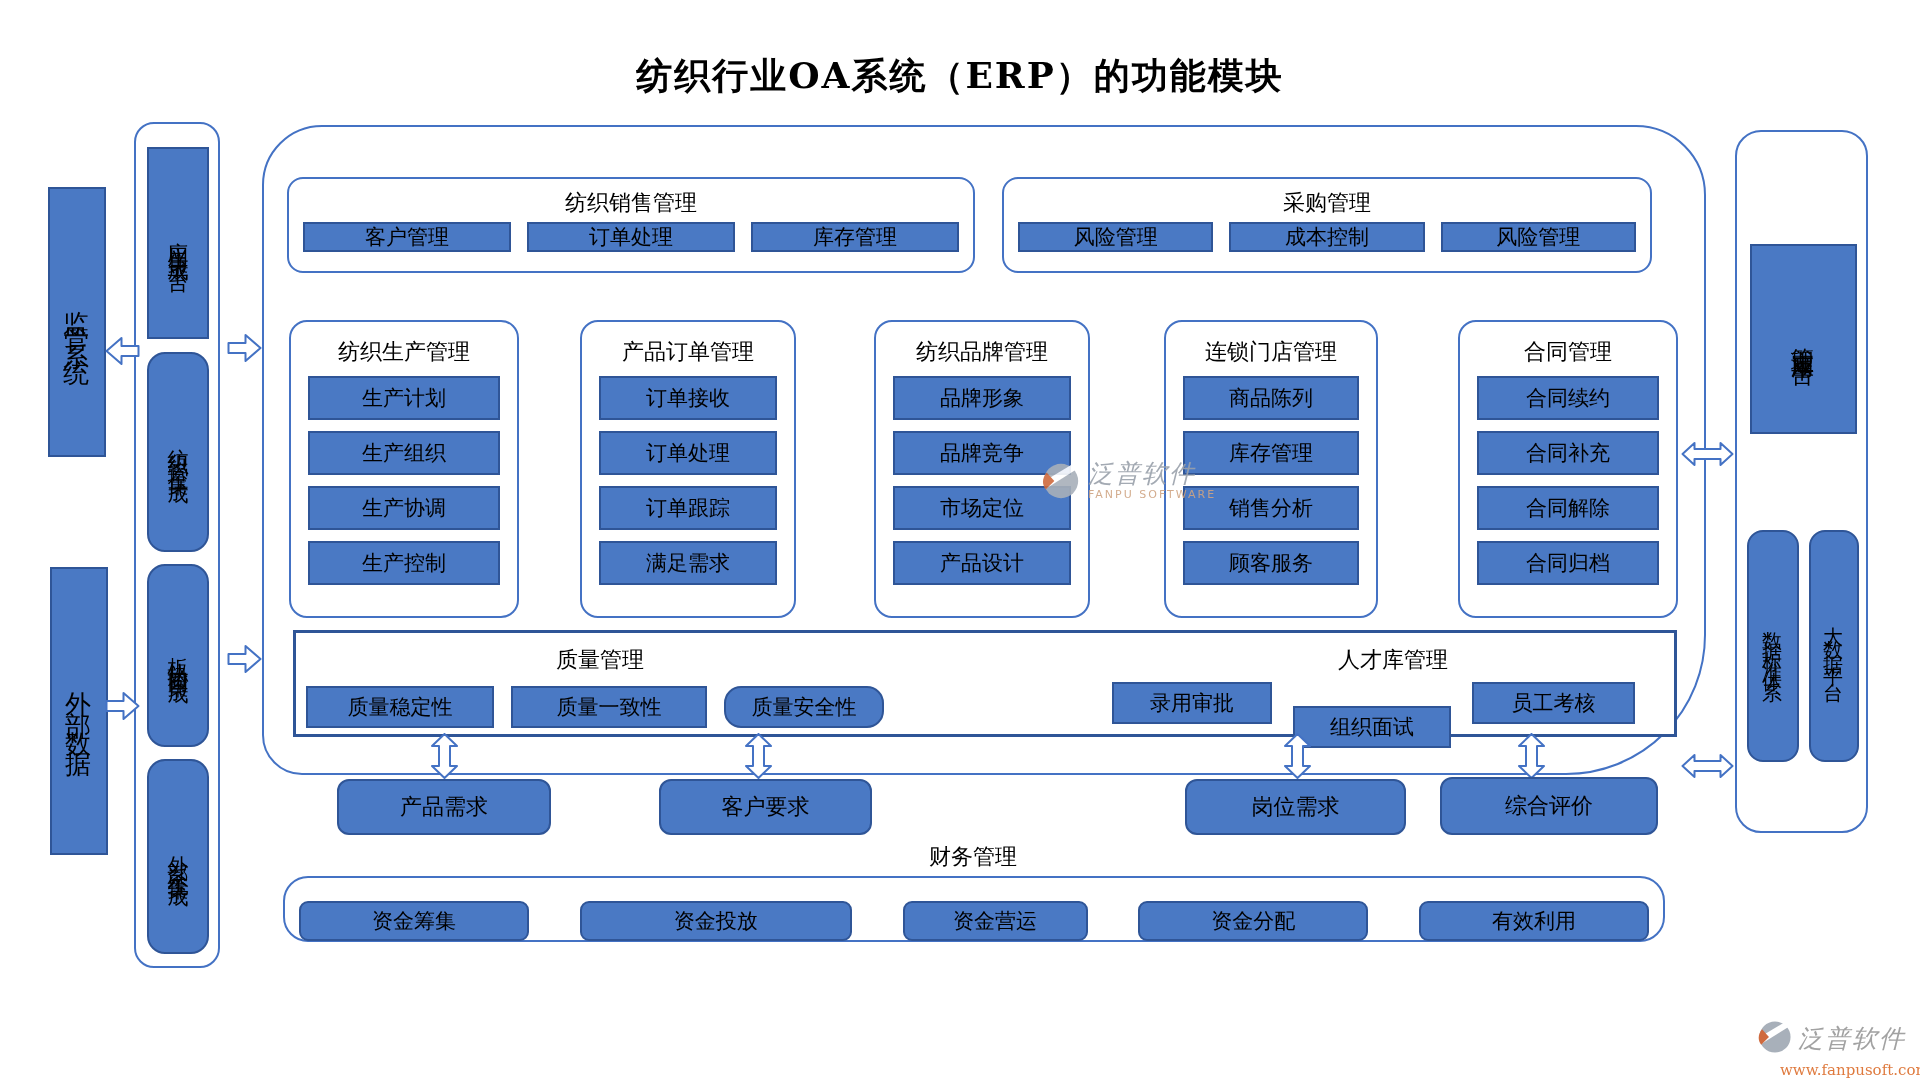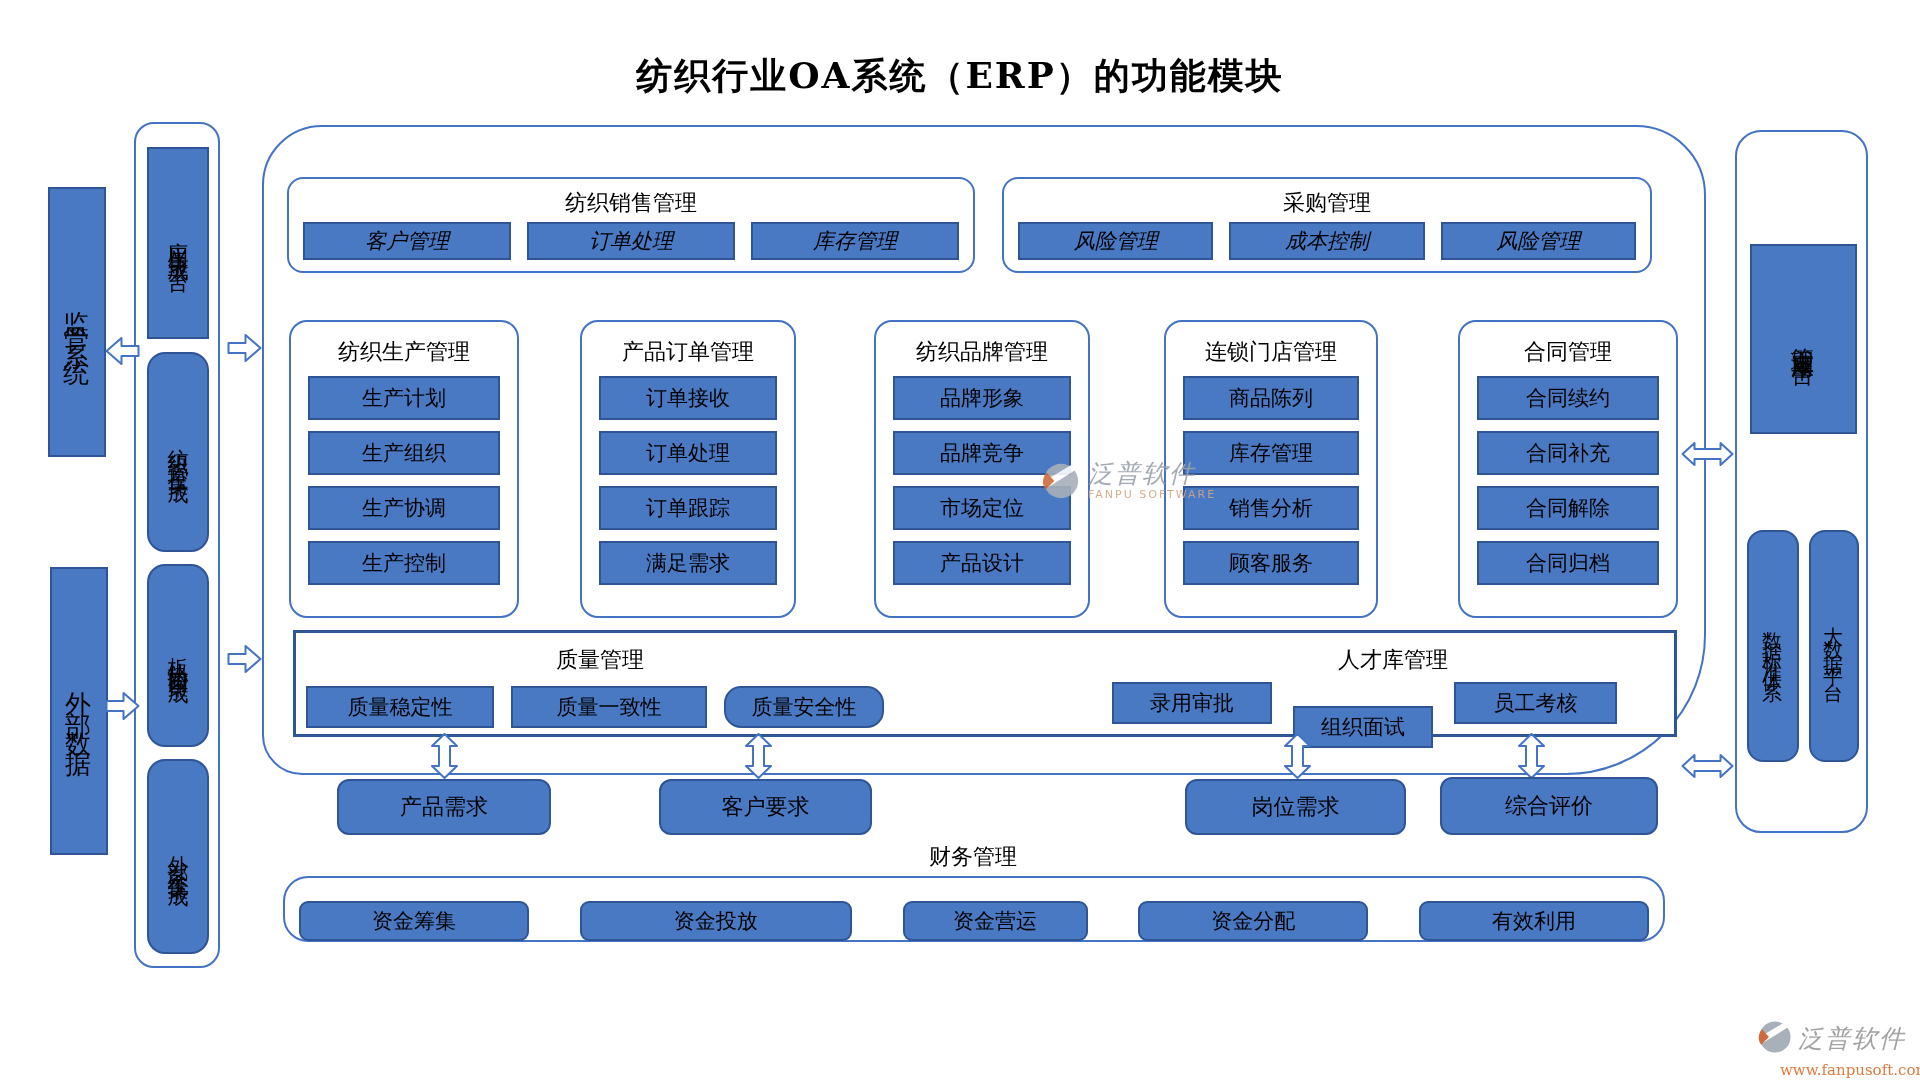--- a/index.html
+++ b/index.html
@@ -9,21 +9,21 @@
   .blue{background:#4a79c4;border:2px solid #2f5597;box-sizing:border-box;
         display:flex;align-items:center;justify-content:center;color:#000;}
   .outline{background:#fff;border:2px solid #4472c4;box-sizing:border-box;}
   .vtext{writing-mode:vertical-rl;text-orientation:upright;}
   .title{font-size:36px;font-weight:bold;text-align:center;letter-spacing:2px;}
   .gt{text-align:center;font-size:22px;}
   .item{height:44px;font-size:21px;}
   .tg{display:flex;flex-direction:column;border-radius:16px;}
   .tg .gt{height:34px;margin-top:9px;}
   .tg .row{display:flex;gap:16px;padding:0 14px;}
-  .tg .item{flex:1;height:38px;font-style:italic;}
+  .tg .item{flex:1;height:30px;}
   .mg{display:flex;flex-direction:column;align-items:center;border-radius:18px;}
   .mg .gt{margin-top:15px;height:31px;}
   .mg .colitems{display:flex;flex-direction:column;gap:11px;width:calc(100% - 34px);margin-top:8px;}
   .band-sec{position:absolute;top:0;height:100%;display:flex;flex-direction:column;}
   .band-title{text-align:center;margin-top:12px;height:34px;font-size:22px;}
   .band-row{display:flex;margin-top:7px;}
   .band-row .item{height:42px;}
   .fb{border-radius:12px;font-size:22px;}
   .pill{border-radius:9px;height:40px;font-size:21px;}
   .arr{position:absolute;}
@@ -125,21 +125,21 @@
       <div class="band-row" style="padding-left:6px;gap:17px;">
         <div class="blue item" style="width:188px;">质量稳定性</div>
         <div class="blue item" style="width:196px;">质量一致性</div>
         <div class="blue item" style="width:160px;border-radius:17px;">质量安全性</div>
       </div>
     </div>
     <div class="band-sec" style="left:810px;width:574px;">
       <div class="band-title">人才库管理</div>
       <div class="band-row" style="padding-left:6px;gap:21px;">
         <div class="blue item" style="width:160px;">录用审批</div>
-        <div class="blue item" style="width:140px;margin-top:24px;">组织面试</div>
+        <div class="blue item" style="width:158px;margin-top:24px;">组织面试</div>
         <div class="blue item" style="width:163px;">员工考核</div>
       </div>
     </div>
   </div>
 
   <div class="arr" style="left:431px;top:733px;">
     <svg width="27" height="46" viewBox="0 0 27 46">
         <polygon points="13.5,1 26,13 19,13 19,33 26,33 13.5,45 1,33 8,33 8,13 1,13" fill="#fff" stroke="#4472c4" stroke-width="2" stroke-linejoin="round"></polygon>
       </svg>
   </div>

